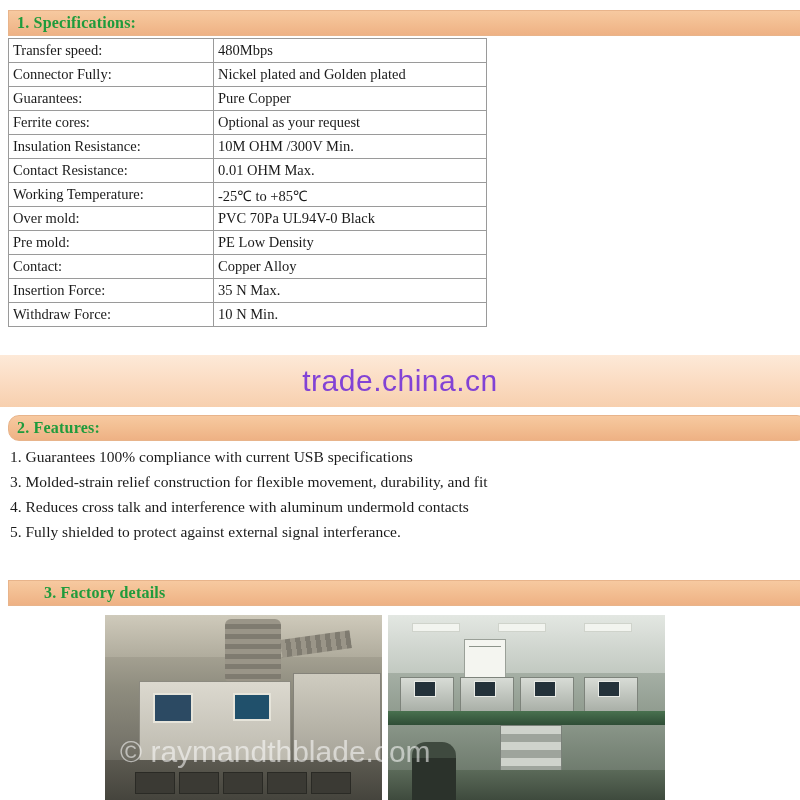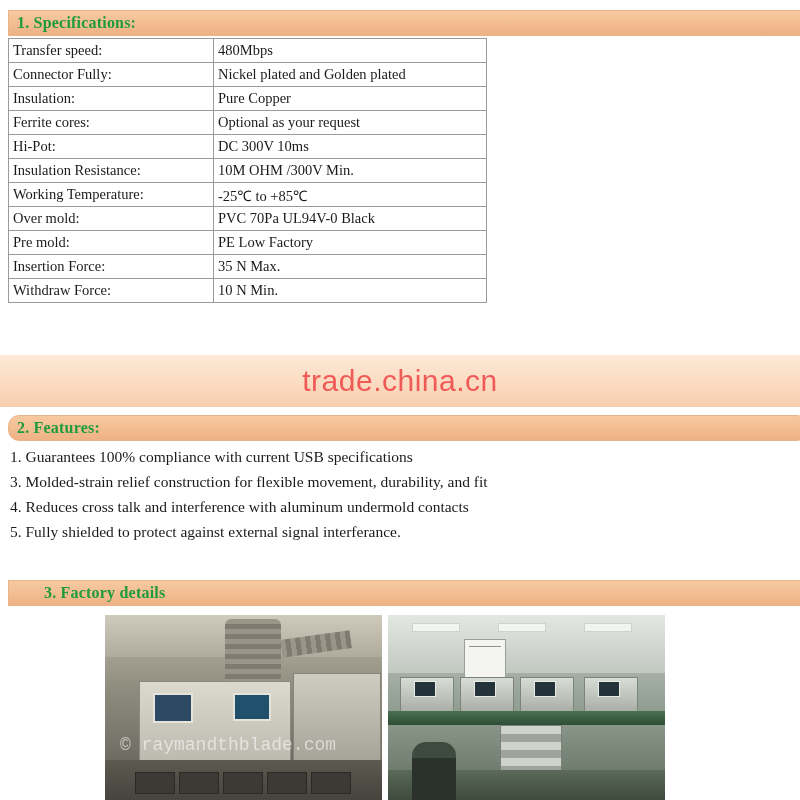--- a/index.html
+++ b/index.html
@@ -94,21 +94,21 @@
     position: absolute;
     left: 0;
     top: 355px;
     width: 800px;
     height: 52px;
     display: flex;
     align-items: center;
     justify-content: center;
     font-family: "Liberation Sans", sans-serif;
     font-size: 30px;
-    color: #ef4444;
+    color: #6d28d9;
     opacity: 0.85;
     letter-spacing: 0.5px;
   }
 
   
   .features {
     position: absolute;
     left: 10px;
     top: 444px;
     width: 780px;
@@ -231,22 +231,22 @@
   .p2 .floor2 {
     position:absolute; left:0; bottom:0; width:100%; height:30px;
     background: linear-gradient(to bottom,#5b6a59,#3e4a3d);
   }
 
   .wm-photo {
     position: absolute;
     left: 120px;
     top: 735px;
     width: 560px;
-    font-family: Liberation Mono, monospace;
-    font-size: 18px;
+    font-family: Liberation Sans, sans-serif;
+    font-size: 30px;
     color: rgba(255,255,255,0.55);
     white-space: nowrap;
     pointer-events: none;
   }
 </style>
 </head>
 <body>
 
 <div class="page">
 
@@ -259,46 +259,50 @@
       <tbody>
         <tr>
           <td class="k">Transfer speed:</td>
           <td class="v">480Mbps</td>
         </tr>
         <tr>
           <td class="k">Connector Fully:</td>
           <td class="v">Nickel plated and Golden plated</td>
         </tr>
         <tr>
-          <td class="k">Insulation:</td>
+          <td class="k">Guarantees:</td>
           <td class="v">Pure Copper</td>
         </tr>
         <tr>
           <td class="k">Ferrite cores:</td>
           <td class="v">Optional as your request</td>
         </tr>
         <tr>
-          <td class="k">Hi-Pot:</td>
-          <td class="v">DC 300V 10ms</td>
-        </tr>
-        <tr>
           <td class="k">Insulation Resistance:</td>
           <td class="v">10M OHM /300V Min.</td>
         </tr>
         <tr>
+          <td class="k">Contact Resistance:</td>
+          <td class="v">0.01 OHM Max.</td>
+        </tr>
+        <tr>
           <td class="k">Working Temperature:</td>
           <td class="v">-25℃ to +85℃</td>
         </tr>
         <tr>
           <td class="k">Over mold:</td>
           <td class="v">PVC 70Pa UL94V-0 Black</td>
         </tr>
         <tr>
           <td class="k">Pre mold:</td>
-          <td class="v">PE Low Factory</td>
+          <td class="v">PE Low Density</td>
+        </tr>
+        <tr>
+          <td class="k">Contact:</td>
+          <td class="v">Copper Alloy</td>
         </tr>
         <tr>
           <td class="k">Insertion Force:</td>
           <td class="v">35 N Max.</td>
         </tr>
         <tr>
           <td class="k">Withdraw Force:</td>
           <td class="v">10 N Min.</td>
         </tr>
       </tbody>

